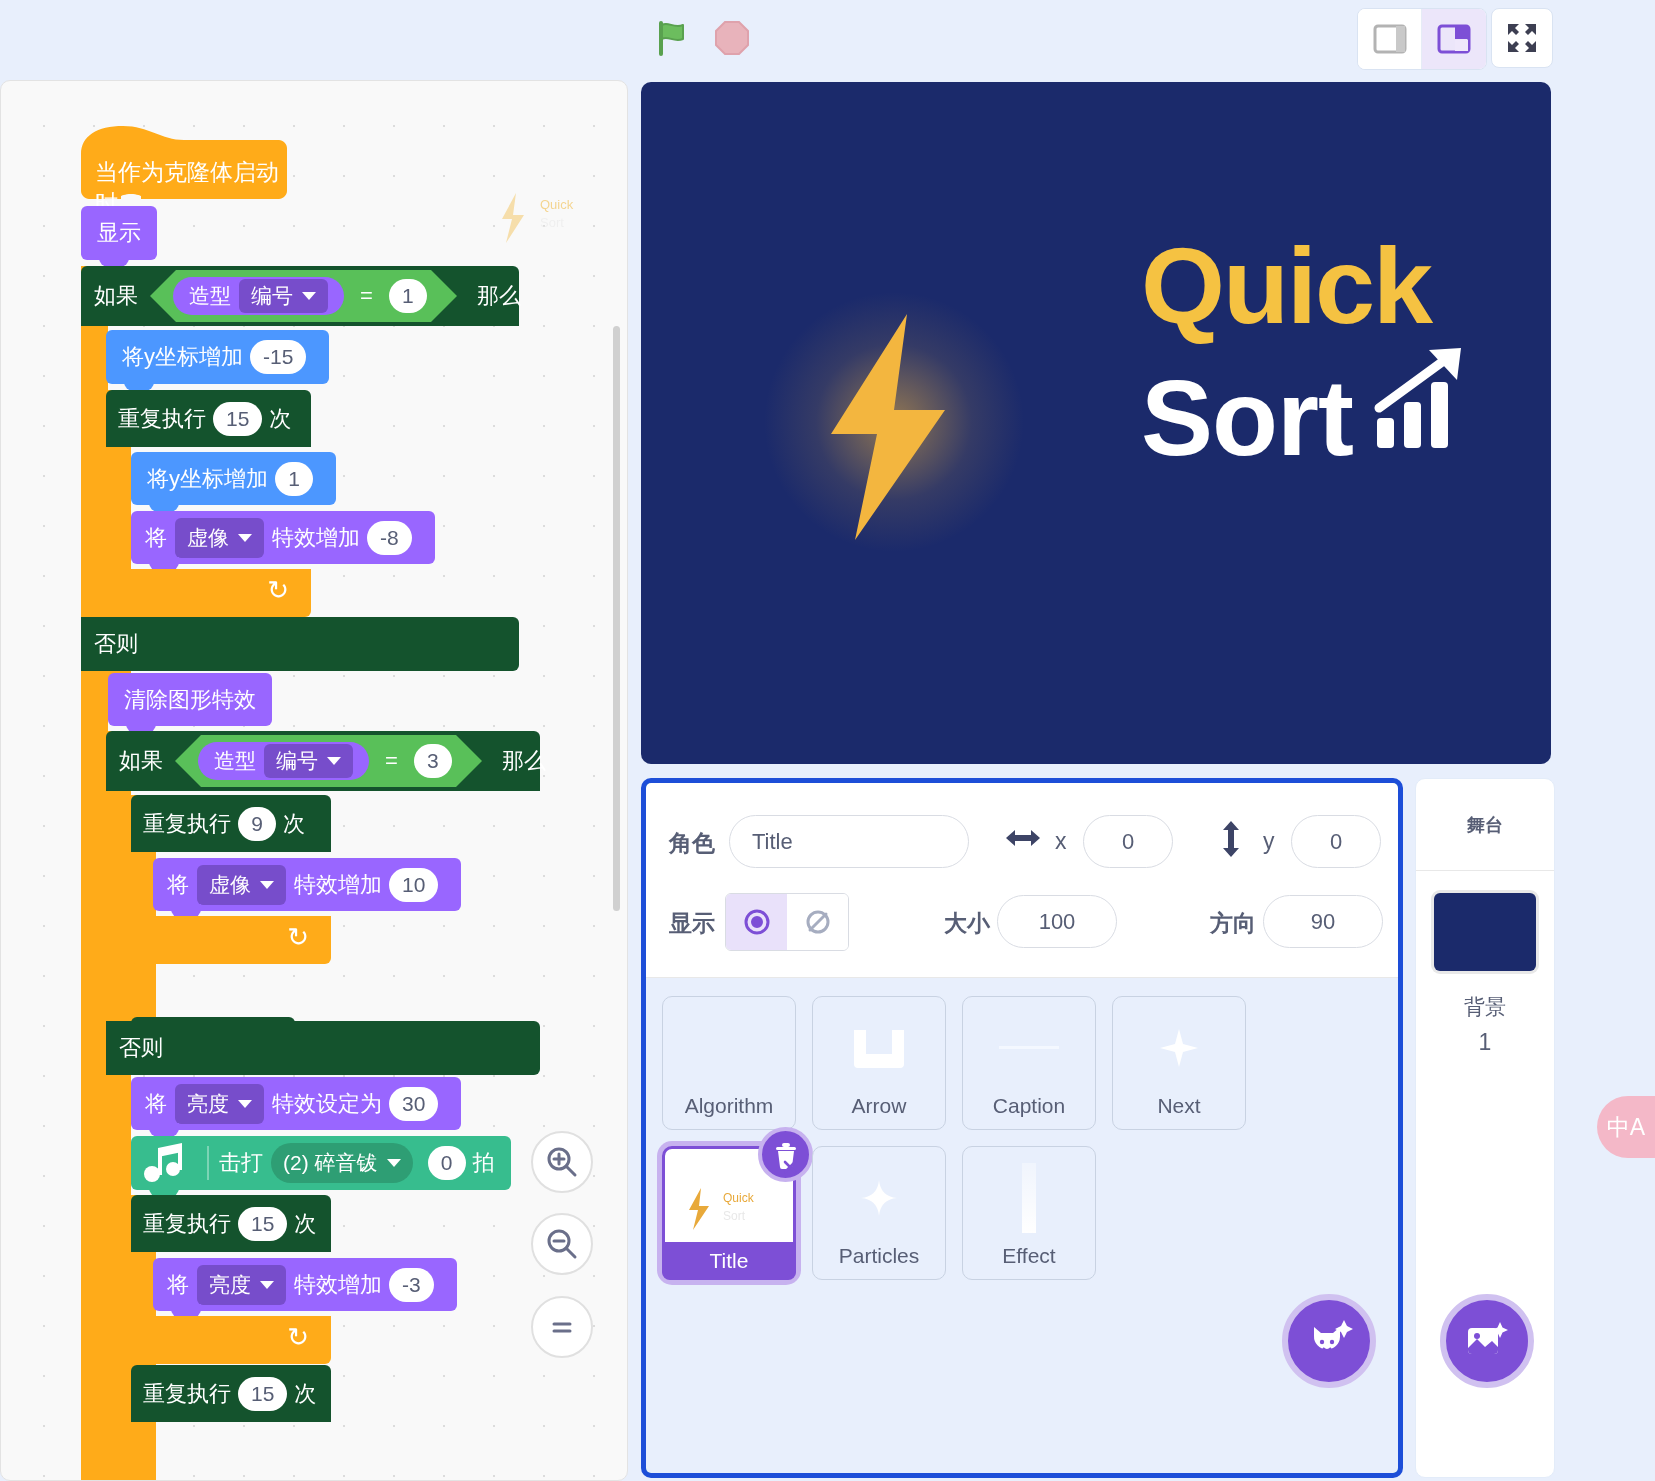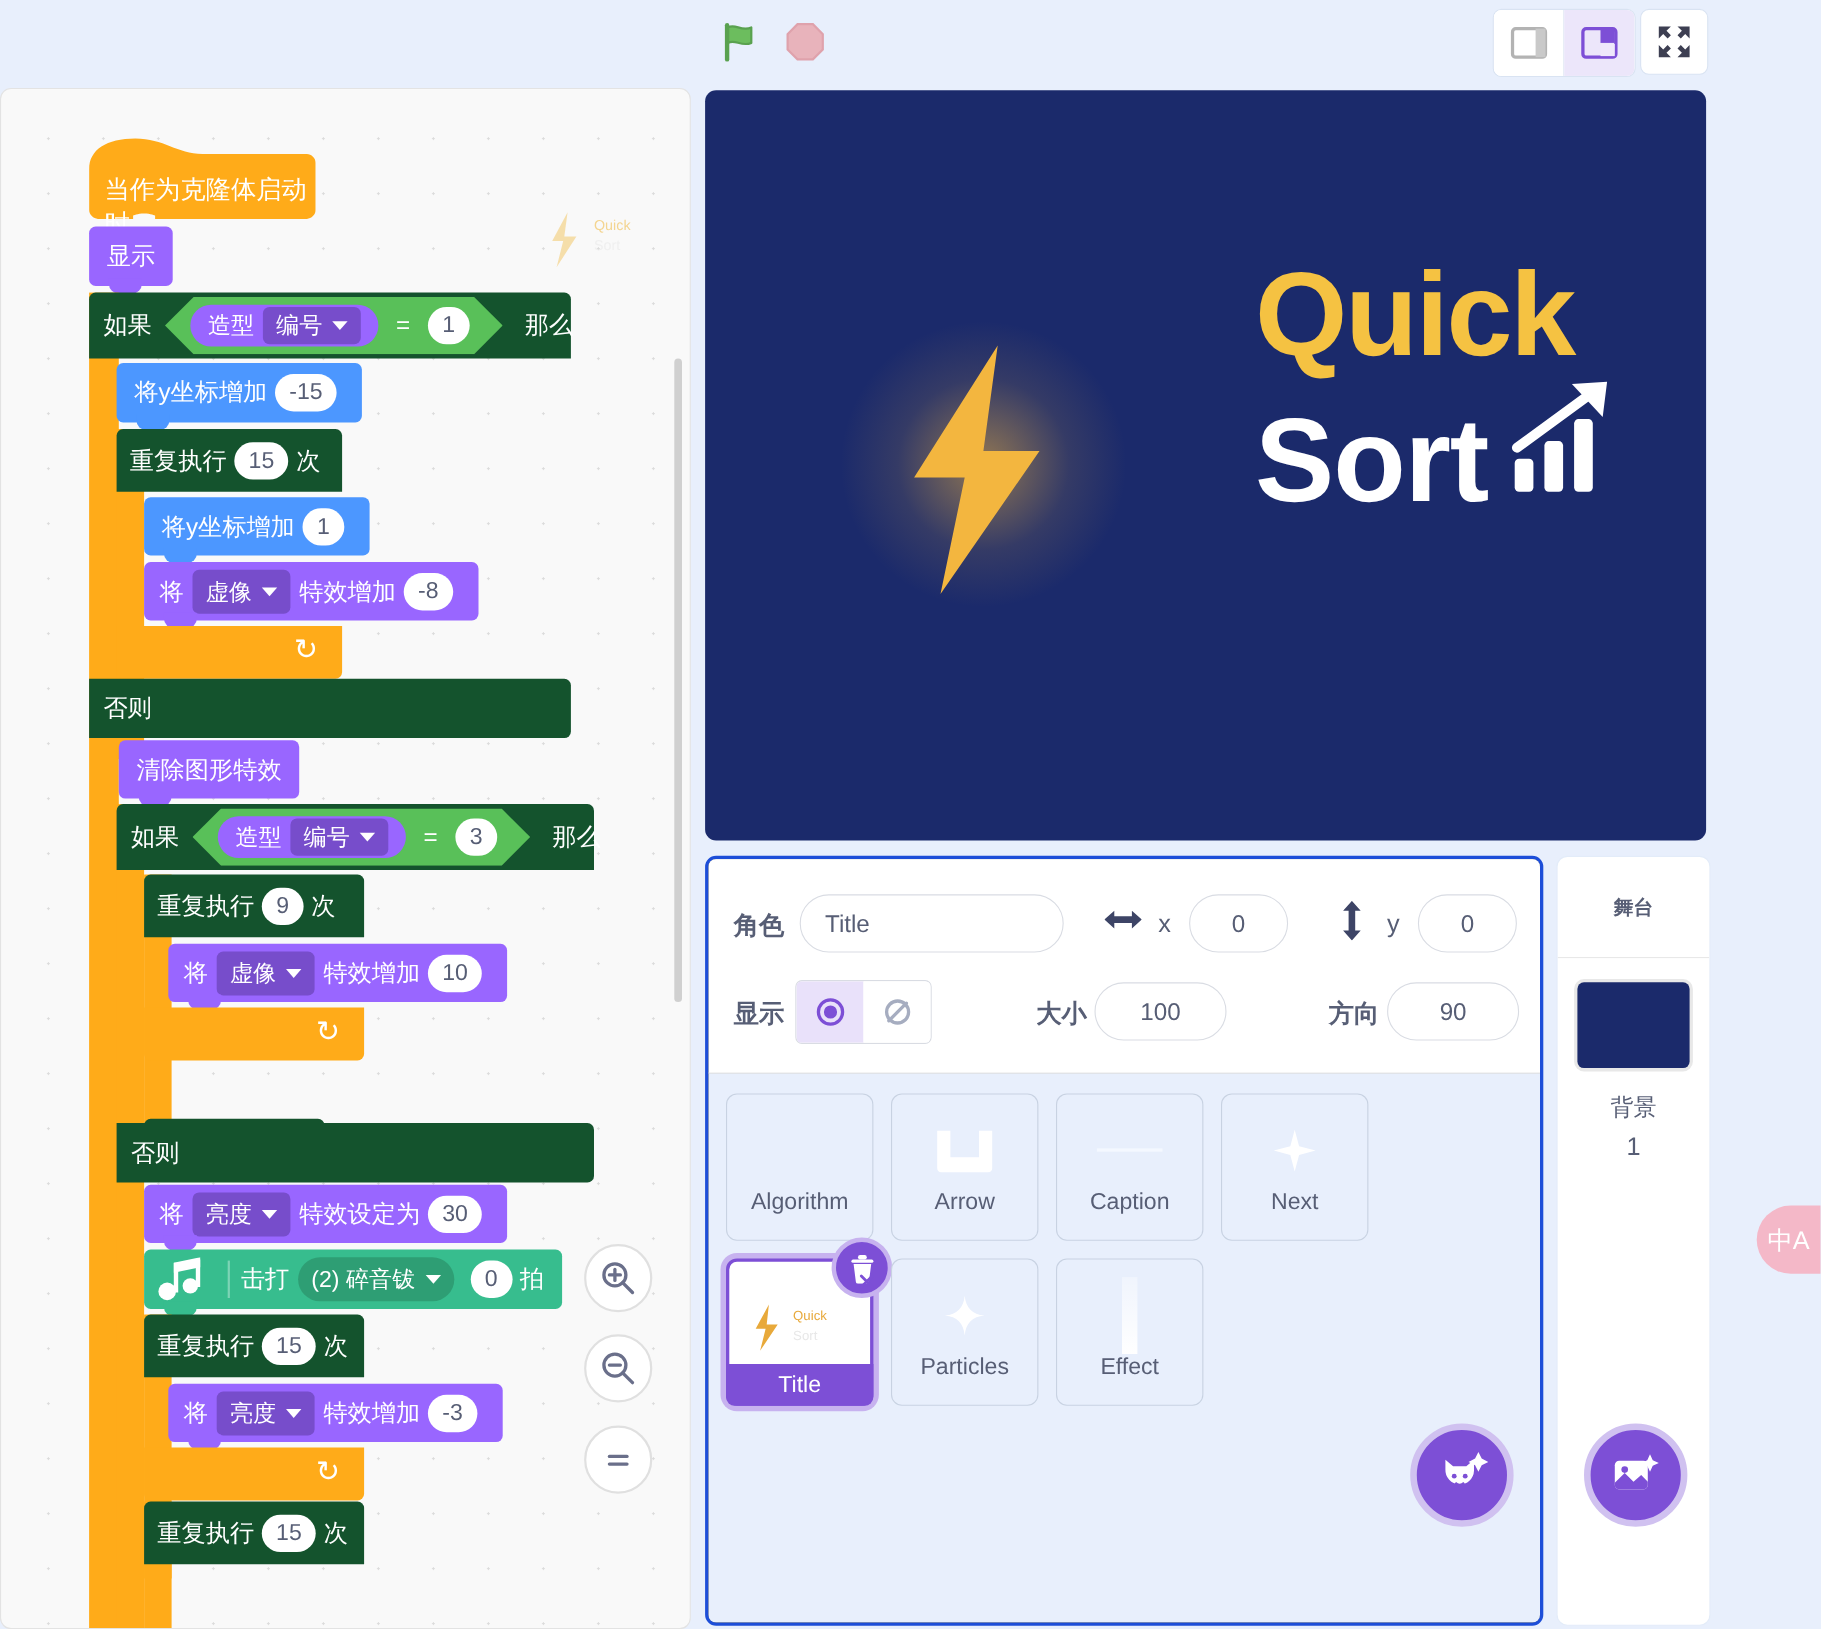--- a/index.html
+++ b/index.html
@@ -119,22 +119,22 @@
   .stage-title {
     position: absolute; left: 500px; top: 150px; width: 420px;
     text-align: left;
   }
   .stage-quick { font-size: 108px; font-weight: bold; color: #f5c242; line-height: 1; letter-spacing: -2px;}
   .stage-sort  { font-size: 108px; font-weight: bold; color: #ffffff; line-height: 1; letter-spacing: -1px; margin-top: 24px;}
 
   
   .sprite-panel {
     position: absolute; left: 641px; top: 778px; width: 762px; height: 700px;
-    background: #737373; border-radius: 10px; overflow: hidden;
-    border: 3px solid #1d4ed8;
+    background: #0369a1; border-radius: 10px; overflow: hidden;
+    border: 5px solid #1d4ed8;
   }
   .sprite-info {
     position: relative; height: 195px; border-bottom: 1px solid #e8e8e8;
     background: #fff;
   }
   .lbl { color: #575e75; font-size: 23px; font-weight: bold; }
   .field {
     border: 1px solid #d9dce3; border-radius: 999px; background: #fff;
     height: 53px; display: flex; align-items: center;
     color: #575e75; font-size: 22px;
@@ -151,21 +151,21 @@
 
   .sprite-list {
     position: absolute; left: 0; top: 195px; right: 0; bottom: 0;
     background: #e8effc; padding: 18px 16px;
   }
   .sp-grid { display: flex; flex-wrap: wrap; gap: 16px; }
   .sp-item {
     width: 134px; height: 134px; border: 1px solid #c8d2e2;
     border-radius: 10px; background: #e8effc;
     display: flex; flex-direction: column; align-items: center;
-    justify-content: flex-end; padding-bottom: 22px; cursor: pointer;
+    justify-content: flex-end; padding-bottom: 11px; cursor: pointer;
     position: relative;
   }
   .sp-item.selected {
     background: #fff; border: 3px solid #7d4fd6;
     box-shadow: 0 0 0 5px #c7b2ef;
   }
   .sp-item.selected .sp-name { color: #fff; }
   .sp-thumb { position: absolute; top: 16px; left: 0; right: 0; height: 70px;
     display: flex; align-items: center; justify-content: center; }
   .sp-name { font-size: 21px; color: #575e75; }

